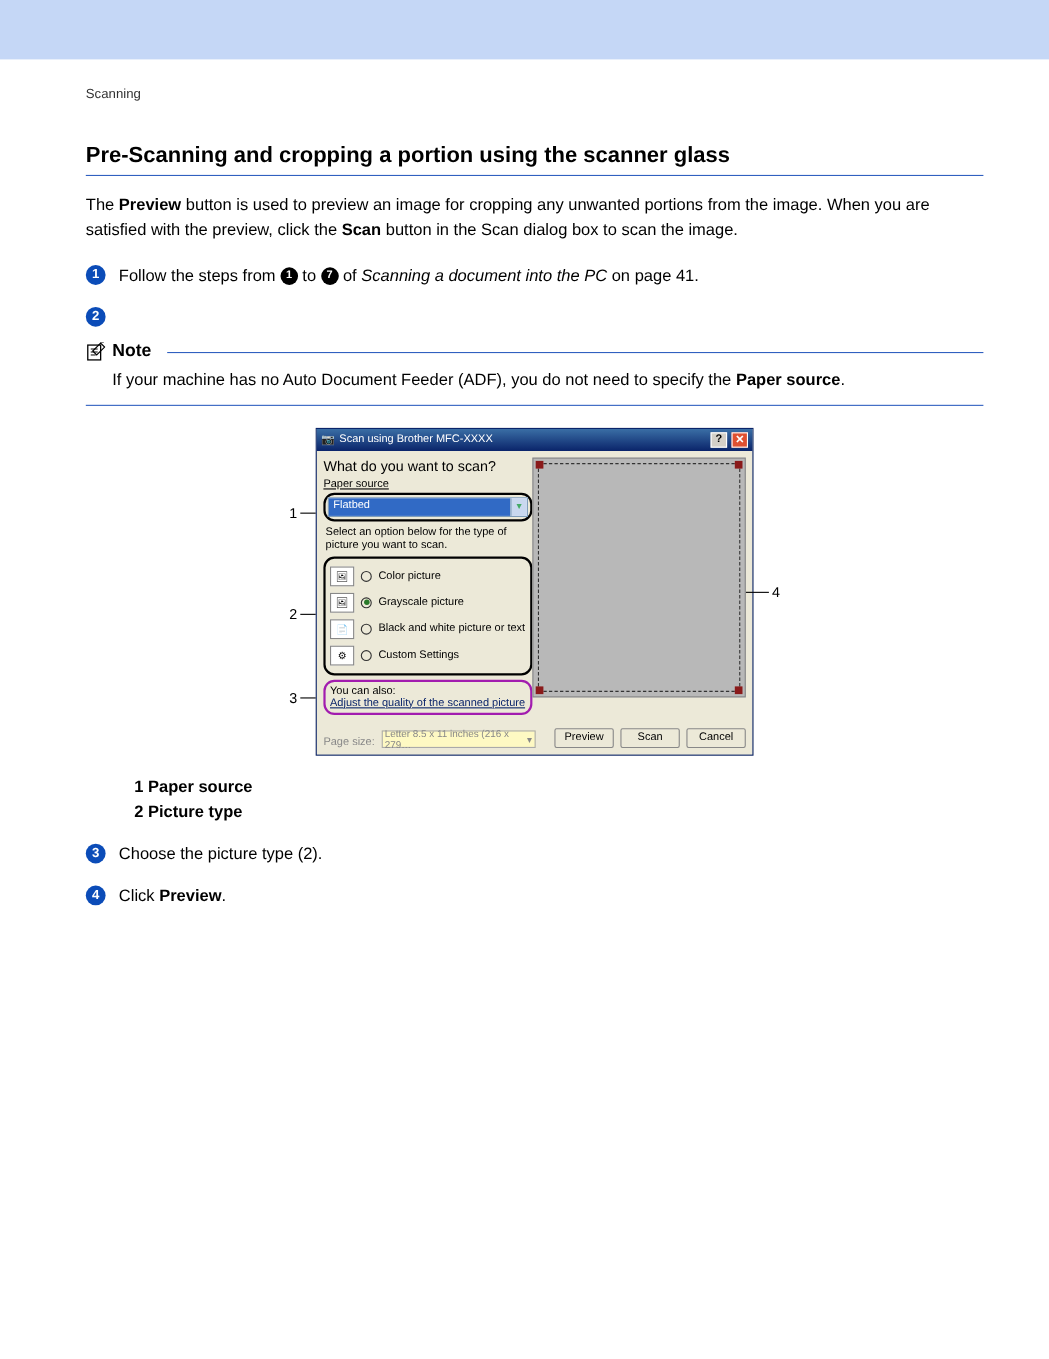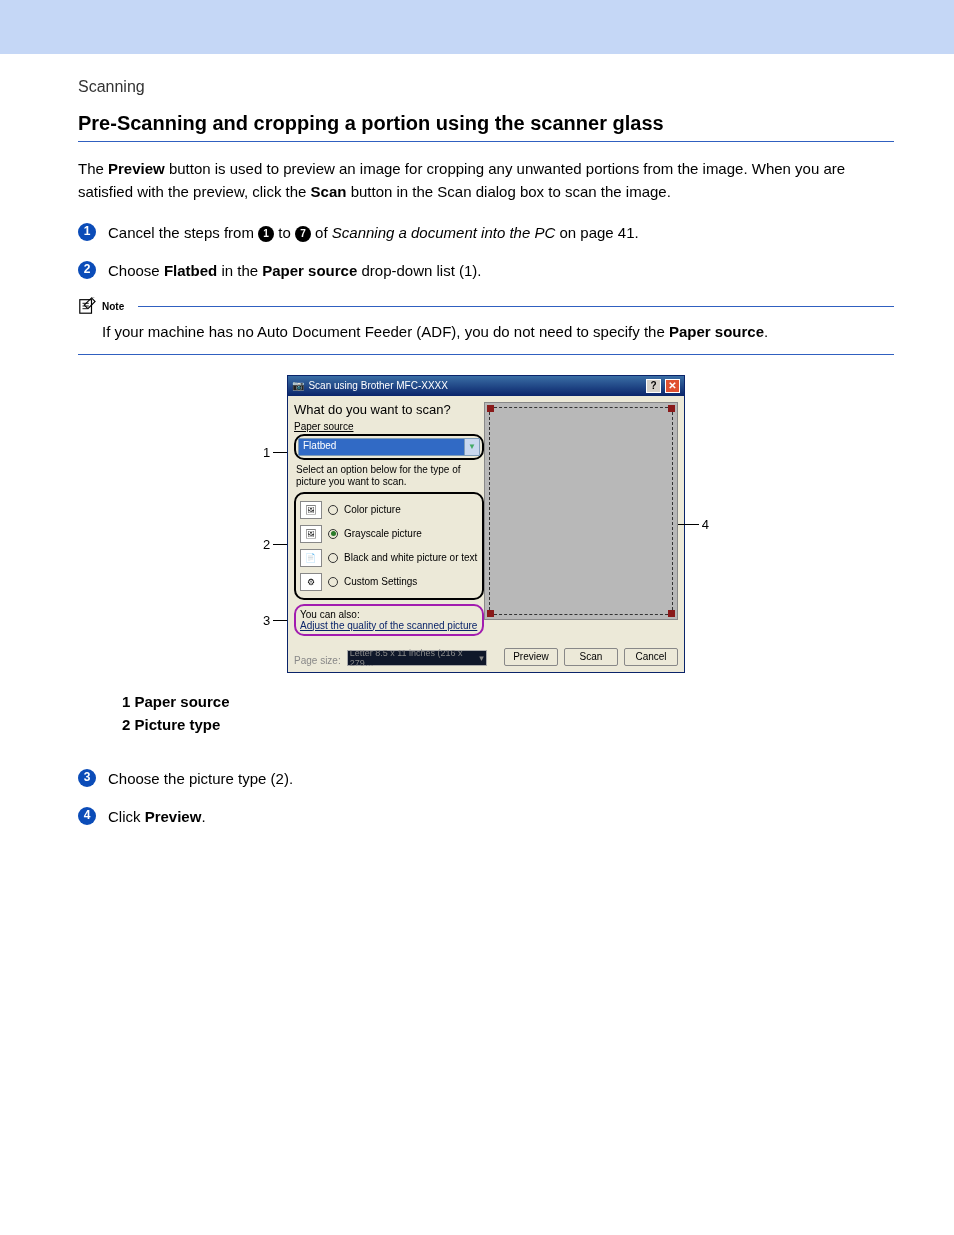--- a/index.html
+++ b/index.html
@@ -1,29 +1,29 @@
 <!DOCTYPE html>
 <html><head>
 <meta charset="utf-8">
 <style>
 * { box-sizing: border-box; margin: 0; padding: 0; }
 body { font-family: Arial, Helvetica, sans-serif; font-size: 15px; color: #000; background: #fff; width: 954px; }
 .top-bar { height: 54px; background: #c5d7f6; }
 .content { padding: 24px 60px 20px 78px; position: relative; }
-.breadcrumb { font-size: 16px; color: #333; margin-bottom: 16px; }
+.breadcrumb { font-size: 12px; color: #333; margin-bottom: 38px; }
 .section-title { font-size: 20px; font-weight: bold; padding-bottom: 6px; border-bottom: 1.5px solid #3060c0; margin-bottom: 16px; }
 .intro { line-height: 1.5; margin-bottom: 18px; }
 .step { display: flex; align-items: flex-start; margin-bottom: 14px; line-height: 1.6; }
 .step-bullet { flex: 0 0 auto; width: 18px; height: 18px; border-radius: 50%; background: #0b4cb8; color: #fff; font-size: 12px; font-weight: bold; display: flex; align-items: center; justify-content: center; margin-right: 12px; margin-top: 2px; }
 .small-bullet { display: inline-flex; width: 16px; height: 16px; border-radius: 50%; background: #000; color: #fff; font-size: 10px; font-weight: bold; align-items: center; justify-content: center; vertical-align: middle; }
 .note-block { margin: 10px 0 20px 0; }
 .note-head { display: flex; align-items: center; gap: 6px; }
 .note-head .line { flex: 1; height: 1px; background: #3060c0; margin-left: 8px; }
 .note-icon { width: 18px; height: 18px; }
-.note-label { font-weight: bold; font-size: 10px; }
+.note-label { font-weight: bold; font-size: 16px; }
 .note-body { padding: 6px 0 10px 24px; line-height: 1.5; }
 .note-end { height: 1px; background: #3060c0; }
 .figure-wrap { display: flex; justify-content: center; margin: 10px 0 20px 0; }
 .dlg { width: 398px; border: 1px solid #0a246a; background: #ece9d8; font-family: Tahoma, Arial, sans-serif; font-size: 10px; }
 .dlg-title { height: 20px; background: linear-gradient(#3a6ea5,#0a246a); color: #fff; display: flex; align-items: center; padding: 0 4px; gap: 4px; }
 .dlg-title-txt { flex: 1; font-size: 10px; }
 .dlg-title-btn { width: 15px; height: 14px; background: #d4d0c8; border: 1px solid #fff; display: flex; align-items: center; justify-content: center; font-size: 10px; font-weight: bold; color: #000; }
 .dlg-title-btn.close { background: #e05030; color: #fff; border-color: #fff; }
 .dlg-body { display: flex; padding: 6px; gap: 0; align-items: flex-start; }
 .dlg-left { width: 190px; }
@@ -40,24 +40,24 @@
 .opt-radio { width: 10px; height: 10px; border: 1px solid #333; border-radius: 50%; display: inline-flex; align-items: center; justify-content: center; }
 .opt-radio.sel::after { content: ""; width: 5px; height: 5px; background: #2a7a2a; border-radius: 50%; }
 .opt-txt { font-size: 10px; }
 .also-box { border: 2px solid #a21caf; border-radius: 10px; padding: 3px 4px; margin-top: 4px; font-size: 10px; }
 .also-link { color: #0a246a; text-decoration: underline; font-size: 10px; }
 .dlg-right { flex: 1; height: 218px; background: #b8b8b8; border: 1px solid #888; position: relative; }
 .sel-box { position: absolute; left: 4px; right: 4px; top: 4px; bottom: 4px; border: 1px dashed #333; }
 .handle { position: absolute; width: 7px; height: 7px; background: #8a1a1a; }
 .dlg-footer { display: flex; align-items: flex-end; padding: 6px; gap: 6px; }
 .pg-lbl { font-size: 10px; color: #888; }
-.pg-dd { flex: 0 0 140px; height: 16px; border: 1px solid #aaa; background: #0f172a; font-size: 9px; padding: 1px 2px; color: #888; display: flex; align-items: center; justify-content: space-between; }
+.pg-dd { flex: 0 0 140px; height: 16px; border: 1px solid #aaa; background: #fef9c3; font-size: 9px; padding: 1px 2px; color: #888; display: flex; align-items: center; justify-content: space-between; }
 .spacer { flex: 1; }
 .btn { width: 54px; height: 18px; border: 1px solid #888; background: #ece9d8; font-size: 10px; display: flex; align-items: center; justify-content: center; border-radius: 2px; }
-.legend { margin-left: 44px; margin-bottom: 34px; }
+.legend { margin-left: 44px; margin-bottom: 18px; }
 .legend-item { font-weight: bold; margin-bottom: 6px; }
 .callout-num { position: absolute; font-size: 13px; }
 .callout-ln { position: absolute; background: #000; }
 .figure-rel { position: relative; }
 </style>
 </head>
 <body>
 
 <div class="top-bar"></div>
 
@@ -67,29 +67,26 @@
 
   <h2 class="section-title">Pre-Scanning and cropping a portion using the scanner glass</h2>
 
   <p class="intro">
     <span>The </span><b>Preview</b><span> button is used to preview an image for cropping any unwanted portions from the image. When you are satisfied with the preview, click the </span><b>Scan</b><span> button in the Scan dialog box to scan the image.</span>
   </p>
 
   <div class="step">
     <div class="step-bullet">1</div>
     <div>
-      <span>Cancel the steps from </span><span class="small-bullet">1</span><span> to </span><span class="small-bullet">7</span><span> of </span><i>Scanning a document into the PC</i><span> on page 41.</span>
+      <span>Follow the steps from </span><span class="small-bullet">1</span><span> to </span><span class="small-bullet">7</span><span> of </span><i>Scanning a document into the PC</i><span> on page 41.</span>
     </div>
   </div>
 
   <div class="step">
     <div class="step-bullet">2</div>
-    <div>
-      <span>Choose </span><b>Flatbed</b><span> in the </span><b>Paper source</b><span> drop-down list (1).</span>
-    </div>
   </div>
 
   <div class="note-block">
     <div class="note-head">
       <svg class="note-icon" viewBox="0 0 20 20">
           <rect x="2" y="3" width="13" height="15" fill="none" stroke="#000" stroke-width="1.3"></rect>
           <path d="M5 7h7M5 10h7M5 13h5" stroke="#000" stroke-width="1"></path>
           <path d="M13 2l5 5-5 5z" fill="#000" transform="rotate(45 15 5) scale(0.5) translate(10 -8)"></path>
           <path d="M14 1l4 4-8 8-4-4z" fill="none" stroke="#000" stroke-width="1.2" transform="translate(1 0)"></path>
         </svg>

